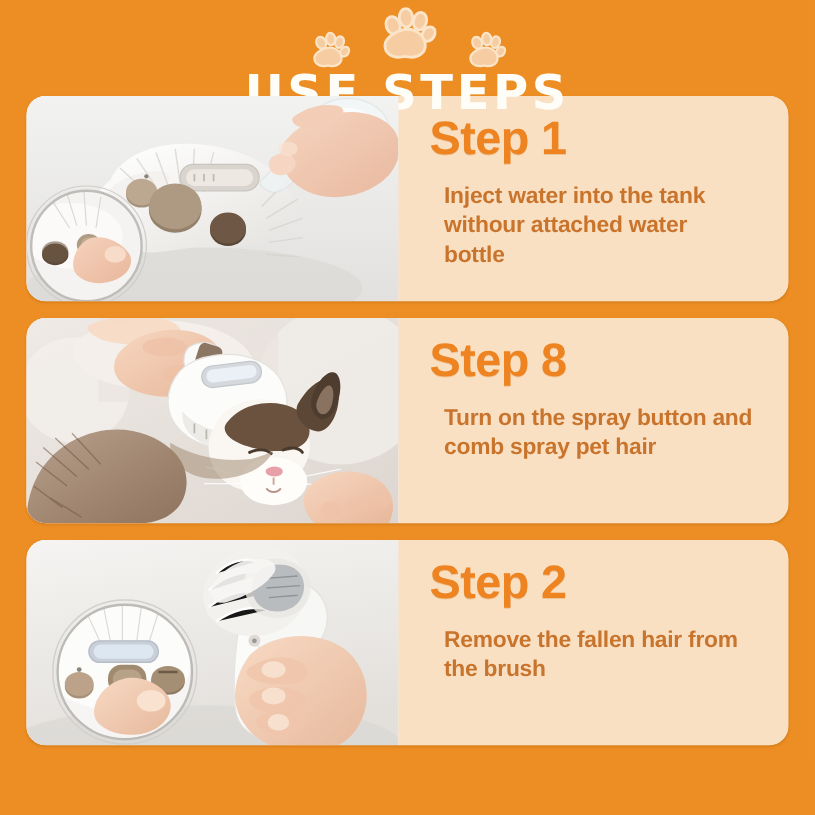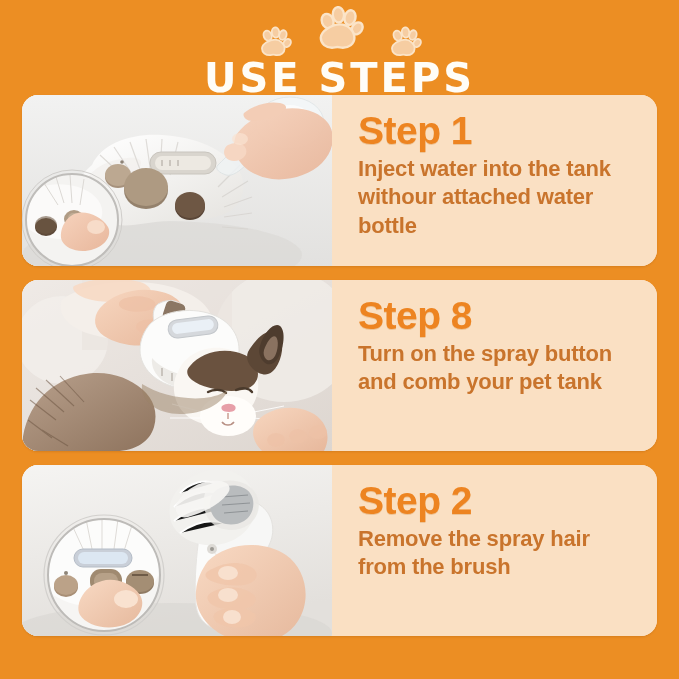--- a/index.html
+++ b/index.html
@@ -14,21 +14,21 @@
   .page{
     position:absolute;inset:0;
     background:#EC8E23;
     display:flex;flex-direction:column;
     align-items:center;
   }
 
   
   .header{
     width:100%;
-    height:95px;
+    height:80px;
     position:relative;
     flex:0 0 auto;
   }
   .paws{
     position:absolute;
     left:0;right:0;top:16px;
     display:flex;
     justify-content:center;
     align-items:flex-end;
     gap:24px;
@@ -92,24 +92,24 @@
     color:#ED8421;
     font-weight:bold;
     font-size:39px;
     line-height:1.02;
     margin:0 0 4px 0;
     letter-spacing:-0.5px;
     text-shadow:0 1px 0 rgba(200,110,20,.25);
   }
   .step-desc{
     color:#C9742C;
-    font-size:22px;
+    font-size:19px;
     font-weight:bold;
     line-height:1.3;
-    margin:0;
+    margin:12px;
     letter-spacing:-0.2px;
   }
   .step-desc.light{font-weight:bold;color:#C9742C;}
 </style>
 </head>
 <body>
 
 <div class="page">
 
   <div class="header">
@@ -339,21 +339,21 @@
             <ellipse cx="254" cy="160" rx="9" ry="7"></ellipse>
               <ellipse cx="276" cy="156" rx="9" ry="7"></ellipse>
               <ellipse cx="296" cy="152" rx="9" ry="7"></ellipse>
           </g>
 
           <path d="M120 104c16 10 40 16 62 14 10-1 18-4 24-8-6 14-24 24-48 24-22 0-40-12-38-30z" fill="#9C8368" opacity=".5"></path>
         </svg>
       </div>
       <div class="textpane">
         <div class="step-title">Step 8</div>
-        <div class="step-desc">Turn on the spray button and comb your pet tank</div>
+        <div class="step-desc">Turn on the spray button and comb spray pet hair</div>
       </div>
     </div>
 
     <div class="card">
       <div class="photo">
         <svg viewBox="0 0 310 171" preserveAspectRatio="xMidYMid slice">
           <defs>
             <linearGradient id="bg3" x1="0" y1="0" x2="0.3" y2="1">
               <stop offset="0" stop-color="#F5F4F2"></stop>
                 <stop offset="1" stop-color="#E3E0DC"></stop>
@@ -425,18 +425,18 @@
             <rect x="72" y="108" width="24" height="17" rx="8" fill="#B7A188"></rect>
             <path d="M80 116c12-4 30 2 38 14 6 10 0 24-16 30-18 6-38 0-44-10-6-12 6-30 22-34z" fill="url(#skin3)"></path>
             <ellipse cx="104" cy="134" rx="12" ry="9" fill="#F9E2D0"></ellipse>
           </g>
           <circle cx="82" cy="110" r="56" fill="none" stroke="#BDBBB8" stroke-width="2"></circle>
           <circle cx="82" cy="110" r="60" fill="none" stroke="#D2D0CD" stroke-width="1.2"></circle>
         </svg>
       </div>
       <div class="textpane">
         <div class="step-title">Step 2</div>
-        <div class="step-desc">Remove the spray hair from the brush</div>
+        <div class="step-desc">Remove the fallen hair from the brush</div>
       </div>
     </div>
 
   </div>
 </div>
 
 </body></html>

